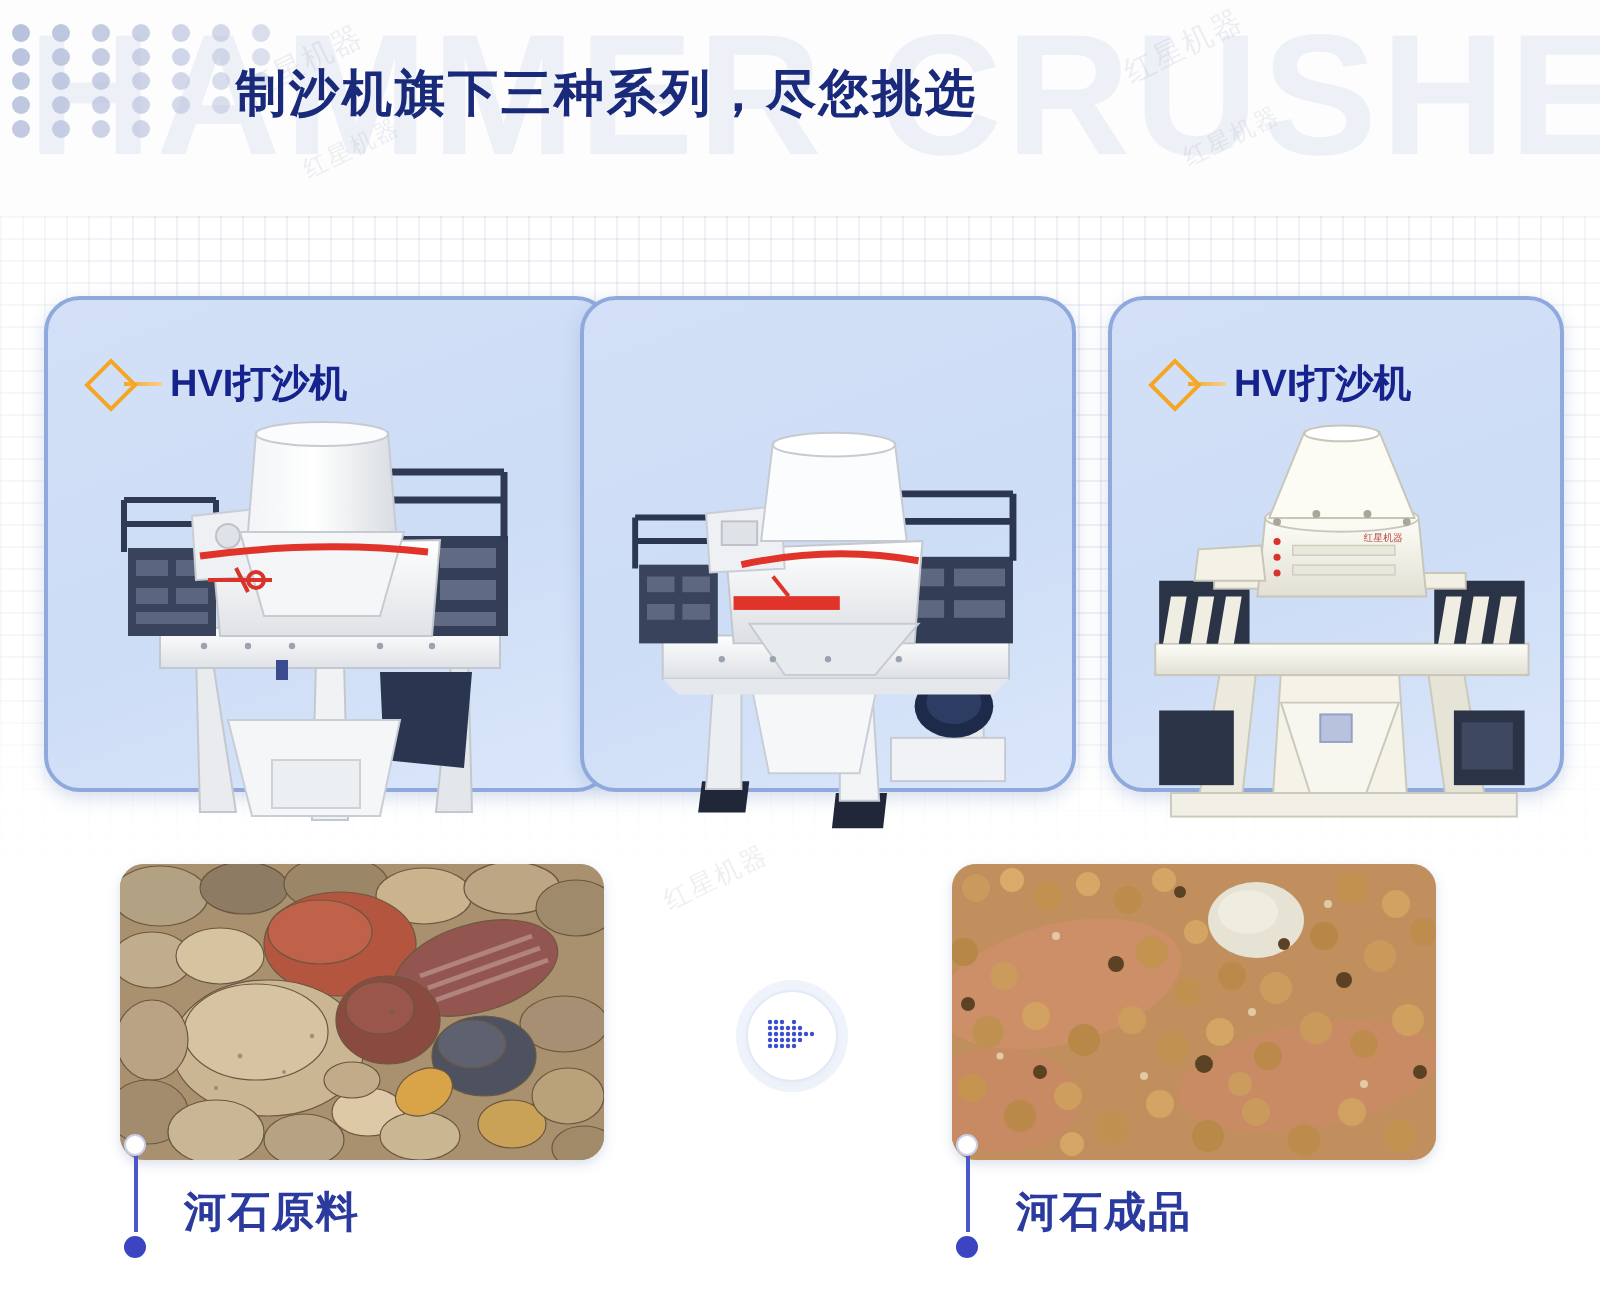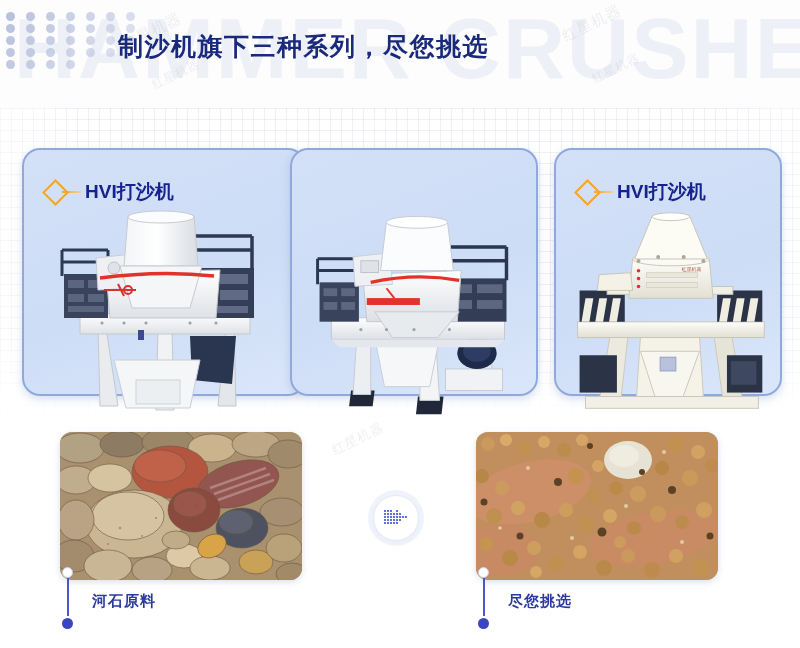--- a/index.html
+++ b/index.html
@@ -213,21 +213,21 @@
   .pin .pin-bottom {
     position: absolute;
     left: 1px; bottom: 0px;
     width: 11px; height: 11px;
     border-radius: 50%;
     background: #3b45c2;
   }
 
   .caption {
     position: absolute;
-    font-size: 15px;
+    font-size: 21px;
     font-weight: bold;
     color: #2b3a9e;
     letter-spacing: 1px;
     white-space: nowrap;
   }
   #caption-0 { left: 92px; top: 592px; }
   #caption-1 { left: 508px; top: 592px; }
 
   
   #arrow-badge {
@@ -651,21 +651,21 @@
     <span class="pin-top"></span>
     <span class="pin-bottom"></span>
   </div>
   <div class="caption" id="caption-0">河石原料</div>
 
   <div class="pin" id="pin-1">
     <span class="pin-line"></span>
     <span class="pin-top"></span>
     <span class="pin-bottom"></span>
   </div>
-  <div class="caption" id="caption-1">尽您挑选</div>
+  <div class="caption" id="caption-1">河石成品</div>
 
   <div id="arrow-badge">
     <svg width="26" height="20" viewBox="0 0 26 20">
       <g fill="#3a4fd0">
 
         <circle cx="2" cy="6" r="1.1"></circle>
           <circle cx="5" cy="6" r="1.1"></circle>
           <circle cx="8" cy="6" r="1.1"></circle>
           <circle cx="11" cy="6" r="1.1"></circle>
           <circle cx="14" cy="6" r="1.1"></circle>

